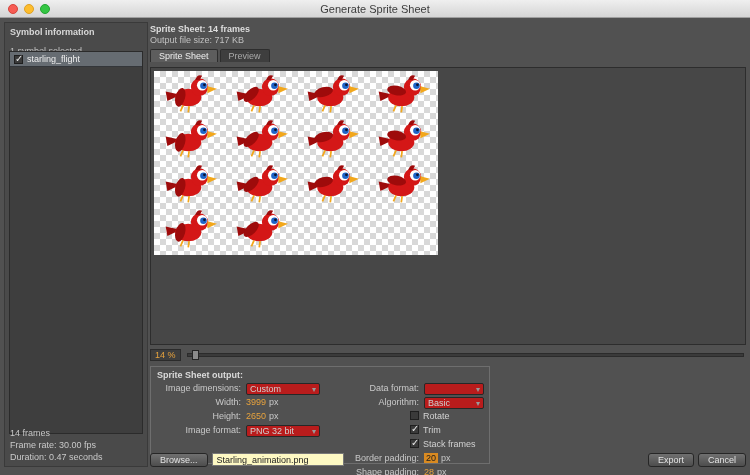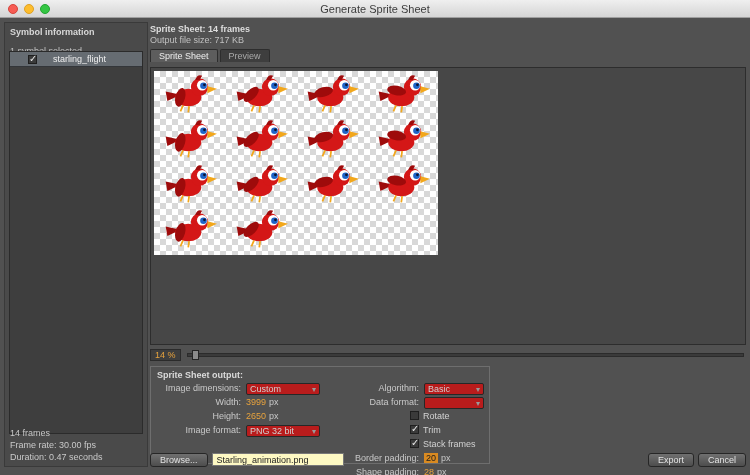--- a/index.html
+++ b/index.html
@@ -31,22 +31,22 @@
     position:absolute; left:4px; top:22px; width:144px; bottom:8px;
     background:#4a4a4a; border:1px solid #3a3a3a; padding:4px 5px;
   }
   .sb-heading{ font-weight:bold; color:#d8d8d8; }
   .sb-sub{ color:#c0c0c0; margin-top:9px; }
   .symbol-list{
     position:absolute; left:4px; right:4px; top:28px; bottom:32px;
     background:#3e3e3e; border:1px solid #2b2b2b; overflow:hidden;
   }
   .symbol-row{
-    height:15px; display:flex; align-items:center; gap:16px;
-    padding:0 18px; background:#666c72; border-bottom:1px solid #33363a;
+    height:15px; display:flex; align-items:center; gap:4px;
+    padding:0 4px; background:#666c72; border-bottom:1px solid #33363a;
     color:#eee;
   }
   .sb-info{ position:absolute; left:5px; bottom:3px; line-height:1.35; color:#c9c9c9; }
   
   .cb{
     width:9px; height:9px; background:#3a3a3a; border:1px solid #1f1f1f;
     display:inline-block; position:relative; flex:0 0 auto;
   }
   .cb.checked::after{
     content:"\2713"; position:absolute; left:0; top:-3px;
@@ -430,30 +430,30 @@
         <span class="lbl">Image format:</span>
         <span class="select">
           <span>PNG 32 bit</span>
           <span class="arrow-icon"></span>
         </span>
       </div>
     </div>
 
     <div class="col right">
       <div class="row">
+        <span class="lbl">Data format:</span>
+        <span class="select small">
+          <span></span>
+          <span class="arrow-icon"></span>
+        </span>
+      </div>
+      <div class="row">
         <span class="lbl">Algorithm:</span>
         <span class="select small">
           <span>Basic</span>
-          <span class="arrow-icon"></span>
-        </span>
-      </div>
-      <div class="row">
-        <span class="lbl">Data format:</span>
-        <span class="select small">
-          <span></span>
           <span class="arrow-icon"></span>
         </span>
       </div>
       <div class="row cb-row">
         <span class="cb"></span>
         <span class="cb-label">Rotate</span>
       </div>
       <div class="row cb-row">
         <span class="cb checked"></span>
         <span class="cb-label">Trim</span>

